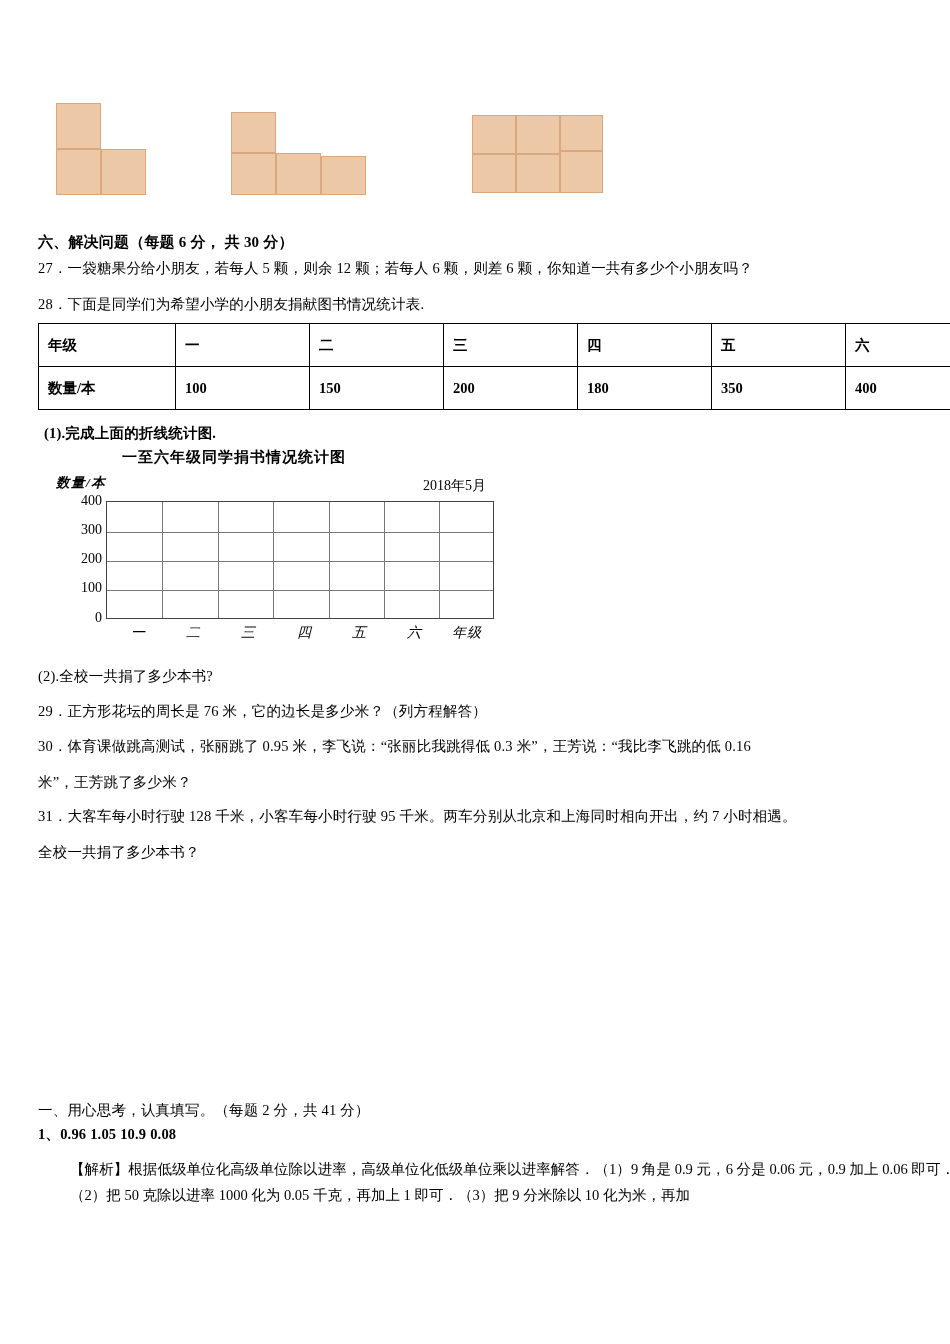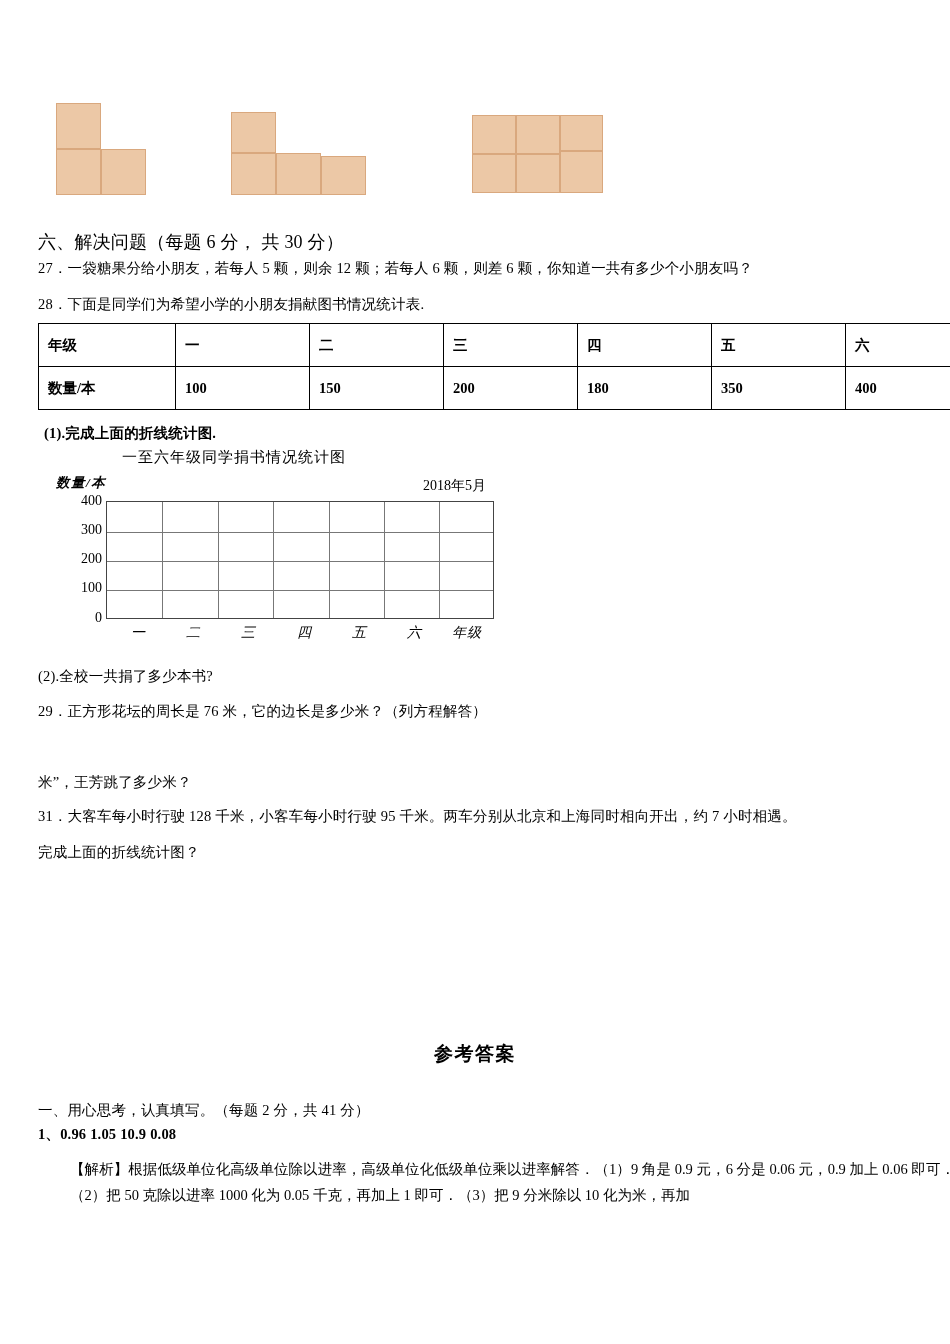--- a/index.html
+++ b/index.html
@@ -45,22 +45,22 @@
   .txt {
     position: absolute;
     font-size: 14.5px;
     line-height: 20px;
     letter-spacing: 0.2px;
     white-space: nowrap;
     font-family: "Liberation Serif", "DejaVu Serif", serif;
   }
   .txt.bold { font-weight: bold; }
   .section-head {
-    font-weight: normal;
-    font-size: 18px;
+    font-weight: bold;
+    font-size: 15px;
   }
 
   
   .stat-table {
     position: absolute;
     left: 38px;
     top: 323px;
     width: 874px;
     border-collapse: collapse;
     table-layout: fixed;
@@ -83,21 +83,21 @@
     left: 48px;
     top: 448px;
     width: 520px;
     height: 208px;
   }
   .chart-title {
     position: absolute;
     left: 74px;
     top: 0px;
     font-size: 15px;
-    font-weight: normal;
+    font-weight: bold;
     white-space: nowrap;
     letter-spacing: 1px;
   }
   .chart-ylabel {
     position: absolute;
     left: 8px;
     top: 26px;
     font-size: 13.5px;
     font-style: italic;
     font-weight: bold;
@@ -271,26 +271,26 @@
     <div class="x-tick" style="left:256px; top:176px;">四</div>
     <div class="x-tick" style="left:311px; top:176px;">五</div>
     <div class="x-tick" style="left:366px; top:176px;">六</div>
     <div class="x-axis-name" style="left:404px; top:176px;">年级</div>
   </div>
 
   <div class="txt" style="left:38px; top:666px;">(2).全校一共捐了多少本书?</div>
 
   <div class="txt" style="left:38px; top:701px;">29．正方形花坛的周长是 76 米，它的边长是多少米？（列方程解答）</div>
 
+  <div class="txt" style="left:38px; top:736px;">30．体育课做跳高测试，张丽跳了 0.95 米，李飞说：“张丽比我跳得低 0.3 米”，王芳说：“我比李飞跳的低 0.16</div>
   <div class="txt" style="left:38px; top:772px;">米”，王芳跳了多少米？</div>
 
   <div class="txt" style="left:38px; top:806px;">31．大客车每小时行驶 128 千米，小客车每小时行驶 95 千米。两车分别从北京和上海同时相向开出，约 7 小时相遇。</div>
-  <div class="txt" style="left:38px; top:842px;">完成上面的折线统计图？</div>
-
-  <div class="answers-title" style="left:0px; top:1041px;">参考答案</div>
+  <div class="txt" style="left:38px; top:842px;">全校一共捐了多少本书？</div>
+
 
   <div class="txt" style="left:38px; top:1100px;">一、用心思考，认真填写。（每题 2 分，共 41 分）</div>
 
   <div class="txt bold" style="left:38px; top:1124px;">1、0.96   1.05   10.9   0.08</div>
 
   <div class="para" style="top:1156px;margin-left:32px;">【解析】根据低级单位化高级单位除以进率，高级单位化低级单位乘以进率解答．（1）9 角是 0.9 元，6 分是 0.06 元，0.9 加上 0.06 即可．（2）把 50 克除以进率 1000 化为 0.05 千克，再加上 1 即可．（3）把 9 分米除以 10 化为米，再加</div>
 
 </div>
 
 </body></html>

